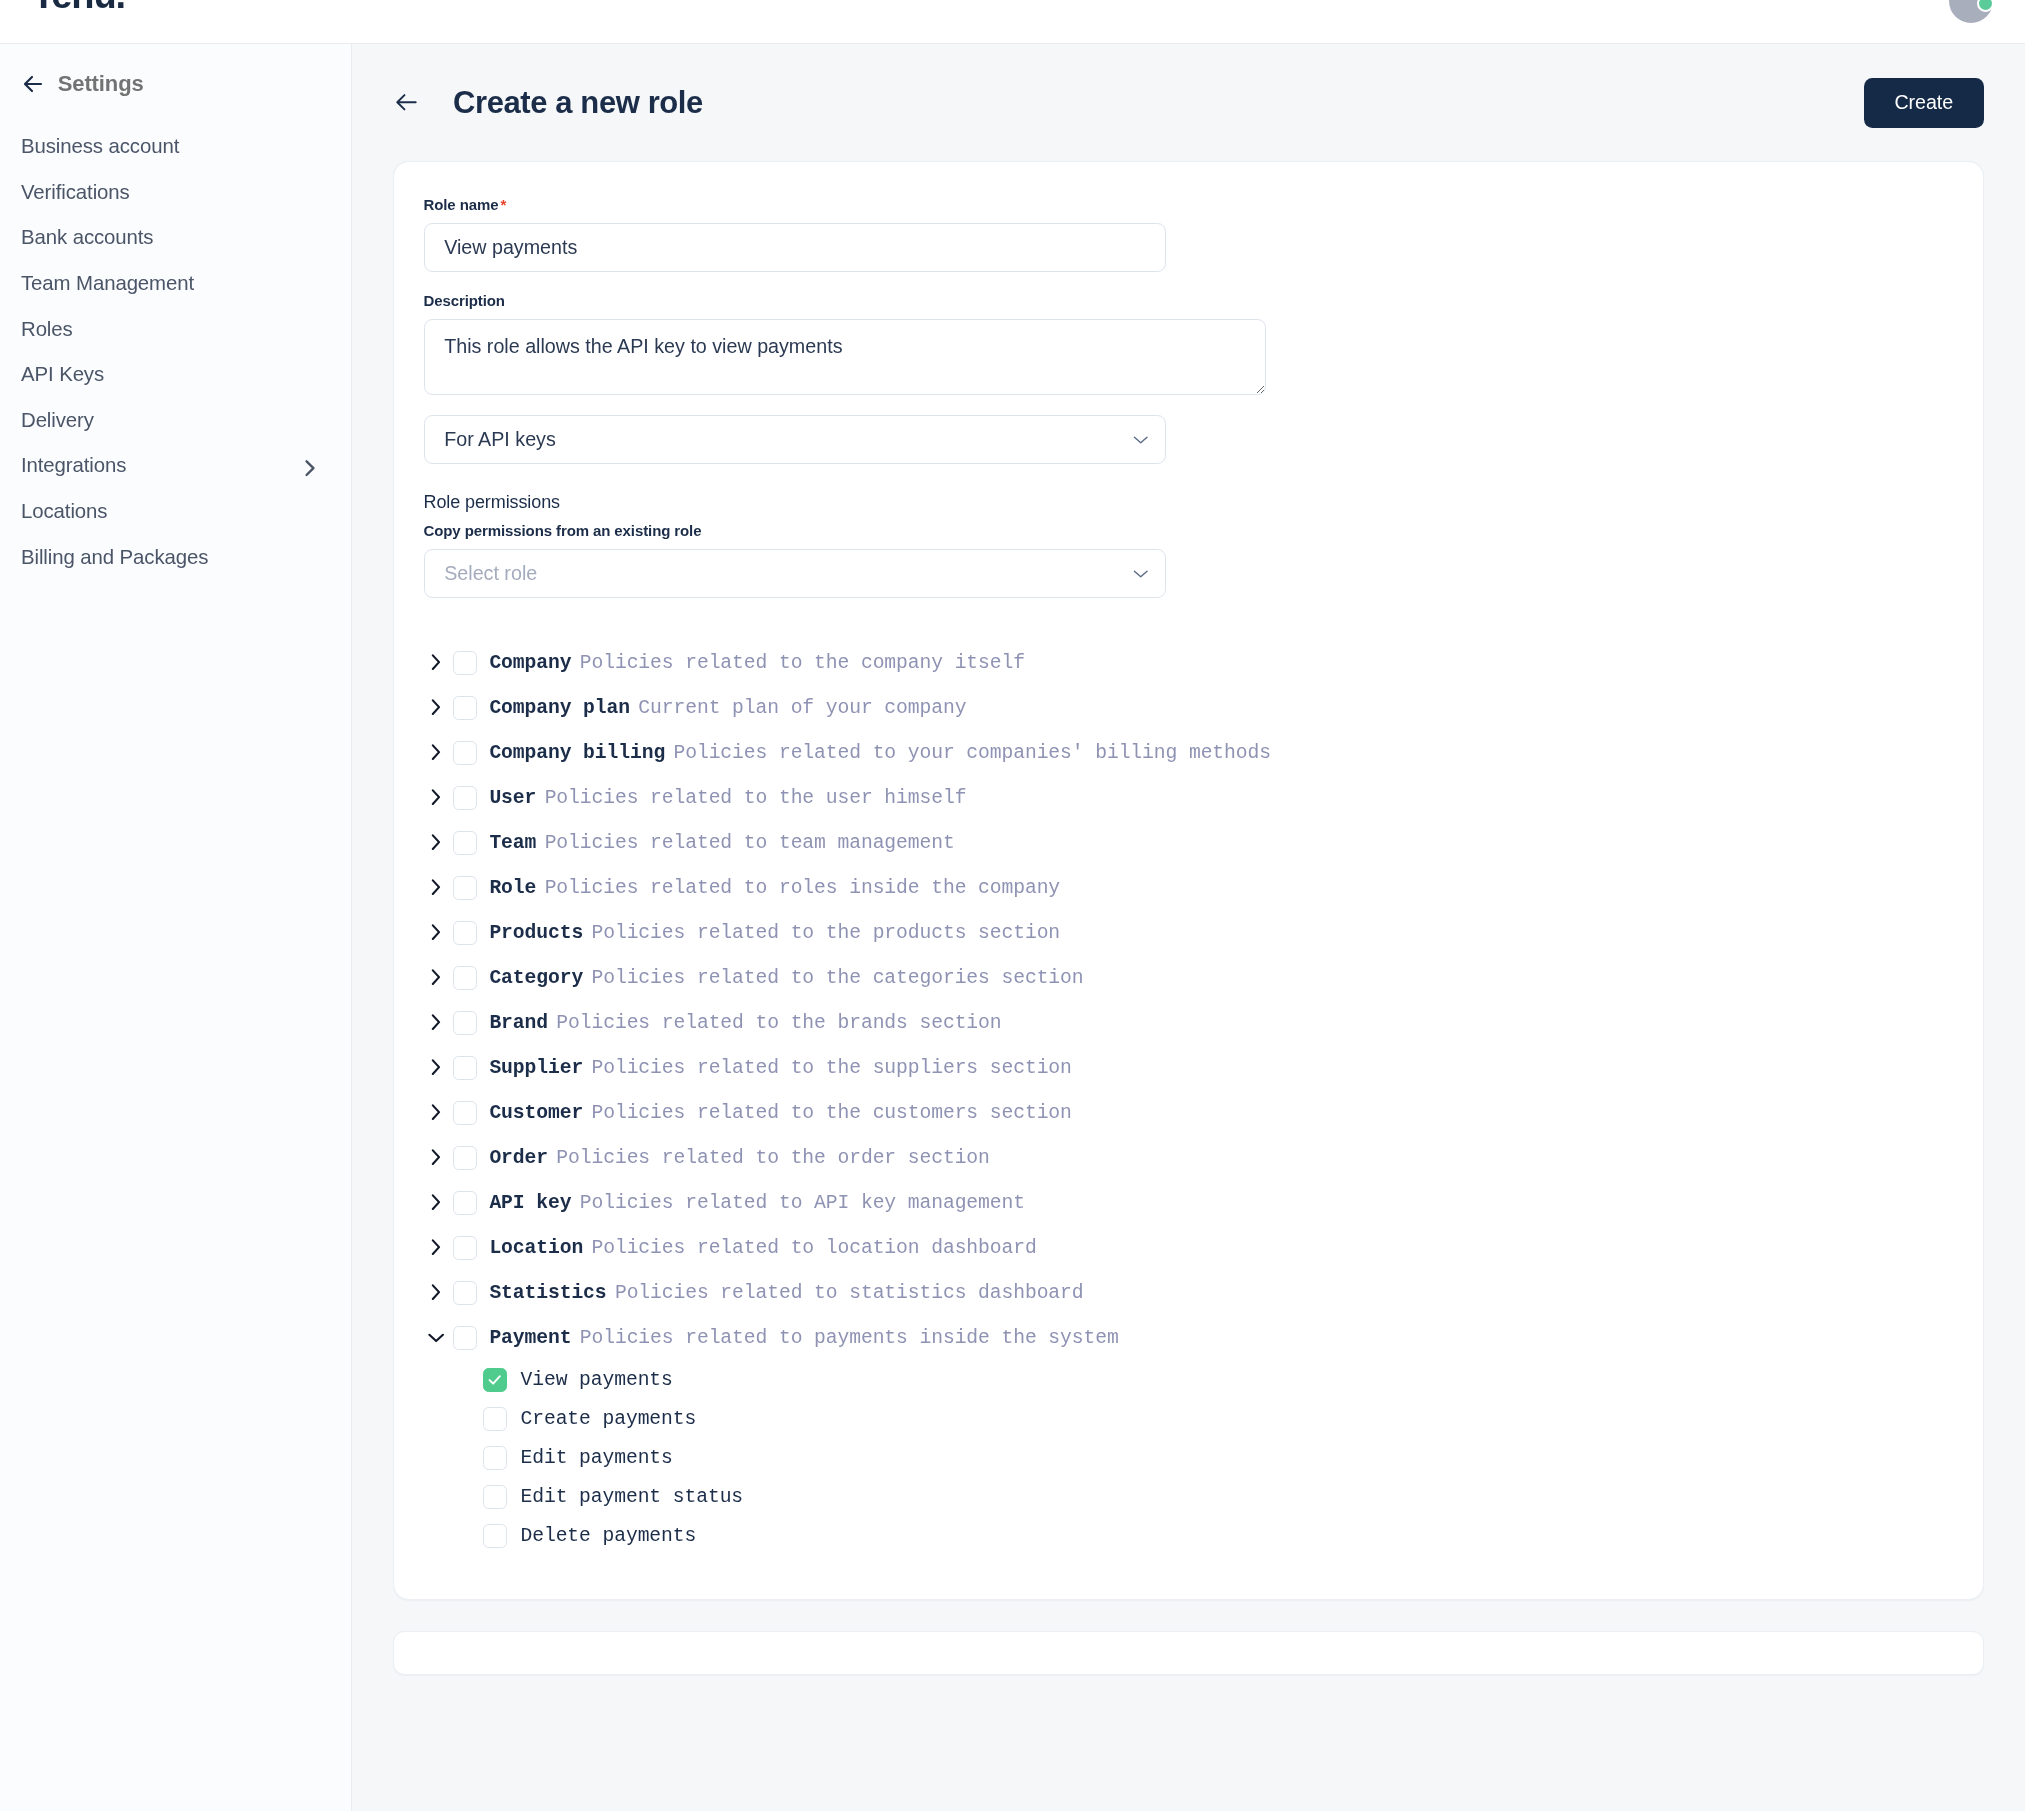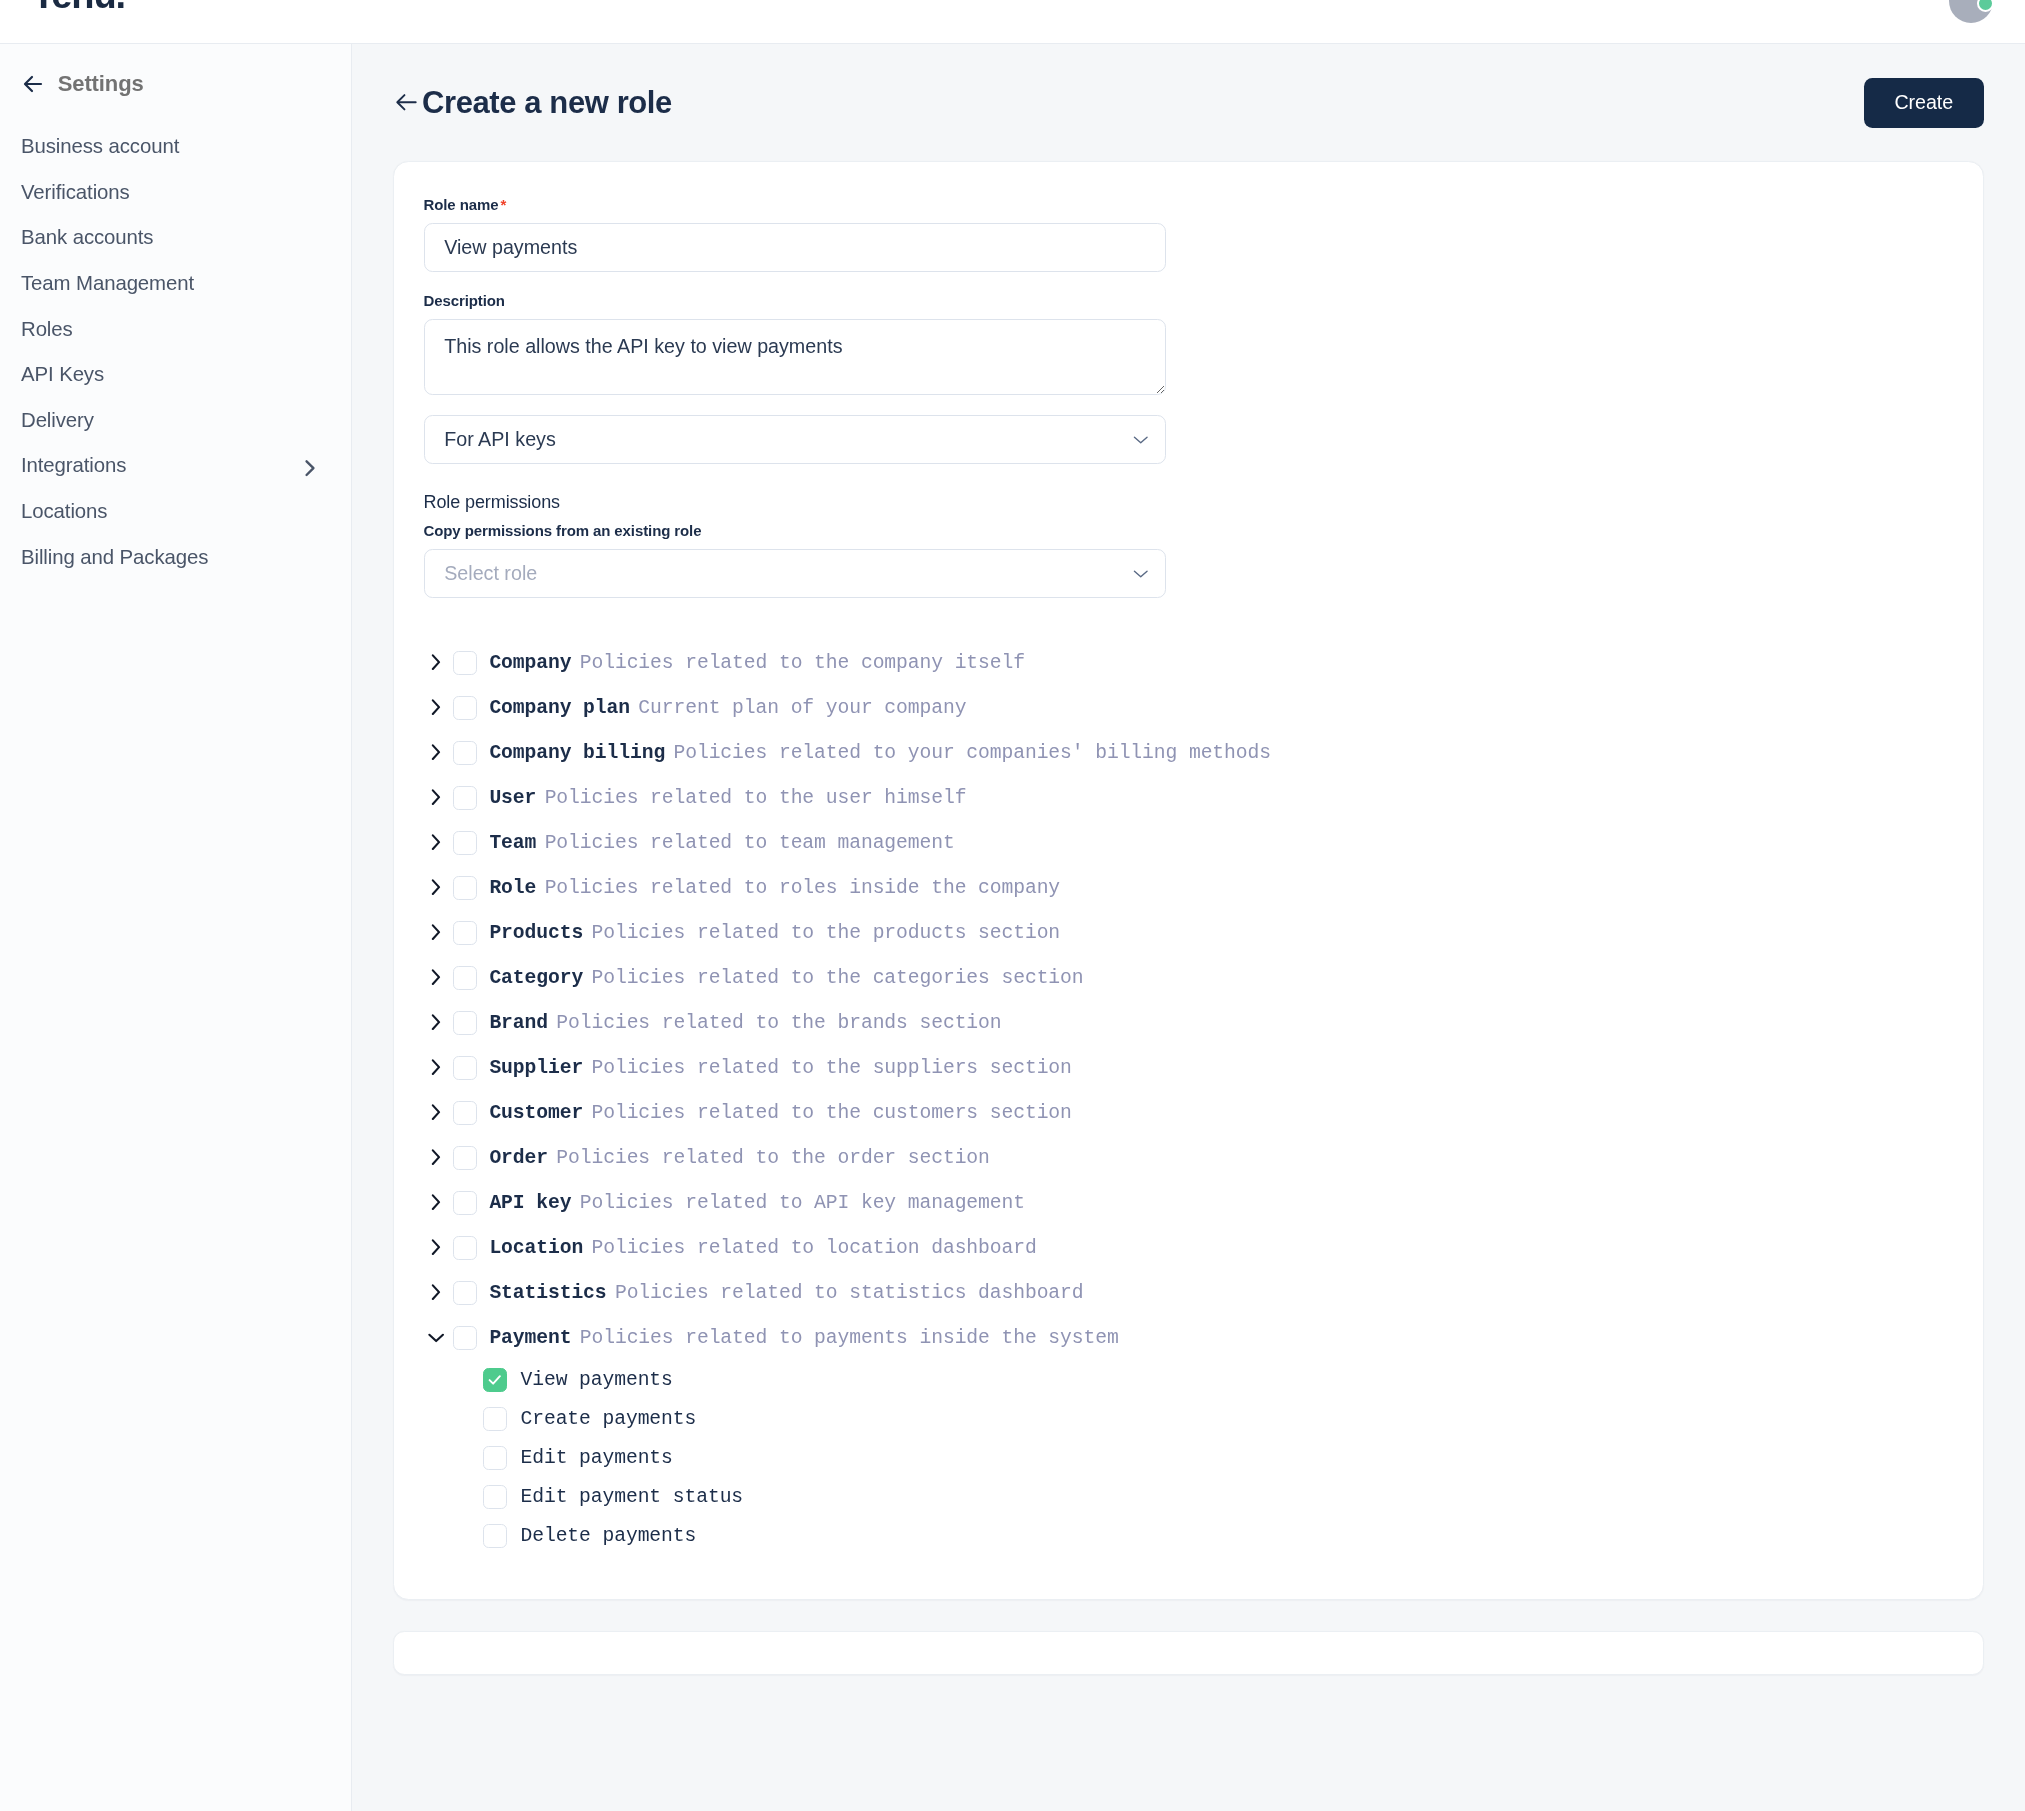--- a/index.html
+++ b/index.html
@@ -122,21 +122,21 @@
 
   .page-header {
     display: flex;
     align-items: center;
     justify-content: space-between;
     padding: 34px 41px 0 41px;
   }
   .page-title-wrap {
     display: flex;
     align-items: center;
-    gap: 2px;
+    gap: 33px;
   }
   .page-back {
     width: 27px;
     height: 24px;
     flex: none;
     cursor: pointer;
   }
   .page-title {
     font-size: 31px;
     font-weight: 700;
@@ -194,21 +194,21 @@
     font-size: 19.7px;
     font-family: inherit;
     color: #2b3a52;
     background: #ffffff;
     outline: none;
   }
   .text-input::placeholder { color: #a4abbd; }
 
   .textarea-input {
     display: block;
-    width: 742px;
+    width: 842px;
     height: 76px;
     border: 0.7px solid #dde3ec;
     border-radius: 8.4px;
     padding: 14px 19.7px;
     font-size: 19.7px;
     font-family: inherit;
     color: #2b3a52;
     background: #ffffff;
     outline: none;
     resize: vertical;

